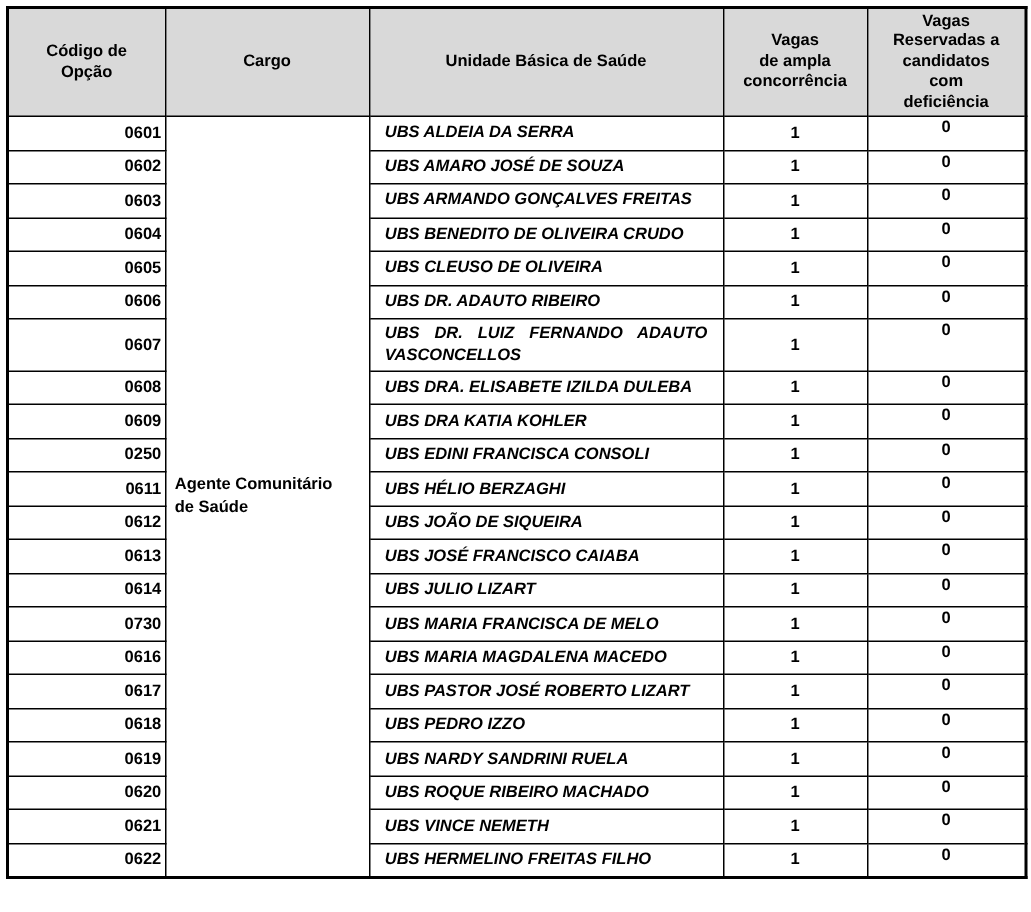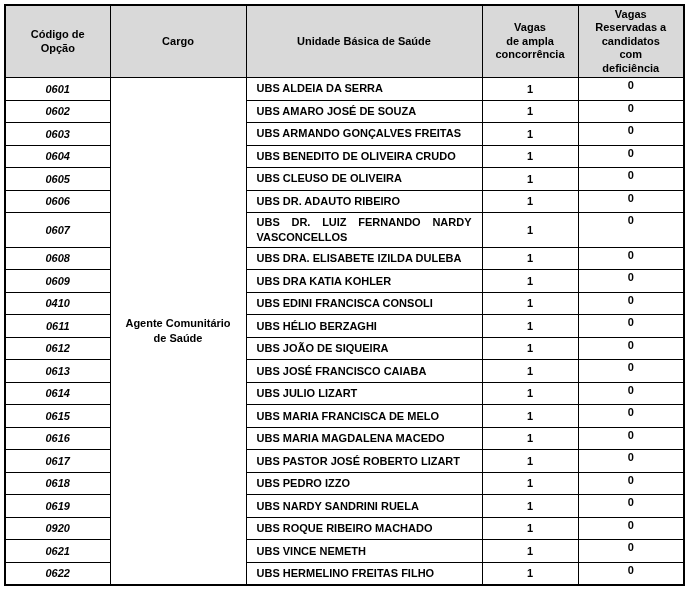--- a/index.html
+++ b/index.html
@@ -30,37 +30,37 @@
     background: #d9d9d9;
     height: 64px;
     text-align: center;
     vertical-align: middle;
     white-space: pre-line;
     line-height: 1.22;
     padding: 2px 3px;
   }
   tbody td { height: 22.5px; background: #ffffff; }
   td.code {
-    text-align: center;
+    text-align: right;
     vertical-align: middle;
     padding: 1px 2px;
-    font-style: italic;
   }
   td.cargo {
-    text-align: center;
+    text-align: left;
     vertical-align: middle;
     white-space: pre-line;
     line-height: 1.35;
     padding: 2px 6px;
   }
   td.unit {
     text-align: justify;
     vertical-align: middle;
     padding: 2px 10px 2px 10px;
     line-height: 1.35;
+    font-style: italic;
   }
   td.open {
     text-align: center;
     vertical-align: middle;
     padding: 1px 2px;
   }
   td.res {
     text-align: center;
     vertical-align: top;
     padding-top: 1px;
@@ -129,38 +129,38 @@
     <td class="res">0</td>
   </tr>
         <tr>
     <td class="code">0606</td>
     <td class="unit">UBS DR. ADAUTO RIBEIRO</td>
     <td class="open">1</td>
     <td class="res">0</td>
   </tr>
         <tr>
     <td class="code">0607</td>
-    <td class="unit">UBS DR. LUIZ FERNANDO NARDY VASCONCELLOS</td>
+    <td class="unit">UBS DR. LUIZ FERNANDO ADAUTO VASCONCELLOS</td>
     <td class="open">1</td>
     <td class="res">0</td>
   </tr>
         <tr>
     <td class="code">0608</td>
     <td class="unit">UBS DRA. ELISABETE IZILDA DULEBA</td>
     <td class="open">1</td>
     <td class="res">0</td>
   </tr>
         <tr>
     <td class="code">0609</td>
     <td class="unit">UBS DRA KATIA KOHLER</td>
     <td class="open">1</td>
     <td class="res">0</td>
   </tr>
         <tr>
-    <td class="code">0410</td>
+    <td class="code">0250</td>
     <td class="unit">UBS EDINI FRANCISCA CONSOLI</td>
     <td class="open">1</td>
     <td class="res">0</td>
   </tr>
         <tr>
     <td class="code">0611</td>
     <td class="unit">UBS HÉLIO BERZAGHI</td>
     <td class="open">1</td>
     <td class="res">0</td>
   </tr>
@@ -176,21 +176,21 @@
     <td class="open">1</td>
     <td class="res">0</td>
   </tr>
         <tr>
     <td class="code">0614</td>
     <td class="unit">UBS JULIO LIZART</td>
     <td class="open">1</td>
     <td class="res">0</td>
   </tr>
         <tr>
-    <td class="code">0615</td>
+    <td class="code">0730</td>
     <td class="unit">UBS MARIA FRANCISCA DE MELO</td>
     <td class="open">1</td>
     <td class="res">0</td>
   </tr>
         <tr>
     <td class="code">0616</td>
     <td class="unit">UBS MARIA MAGDALENA MACEDO</td>
     <td class="open">1</td>
     <td class="res">0</td>
   </tr>
@@ -206,21 +206,21 @@
     <td class="open">1</td>
     <td class="res">0</td>
   </tr>
         <tr>
     <td class="code">0619</td>
     <td class="unit">UBS NARDY SANDRINI RUELA</td>
     <td class="open">1</td>
     <td class="res">0</td>
   </tr>
         <tr>
-    <td class="code">0920</td>
+    <td class="code">0620</td>
     <td class="unit">UBS ROQUE RIBEIRO MACHADO</td>
     <td class="open">1</td>
     <td class="res">0</td>
   </tr>
         <tr>
     <td class="code">0621</td>
     <td class="unit">UBS VINCE NEMETH</td>
     <td class="open">1</td>
     <td class="res">0</td>
   </tr>

